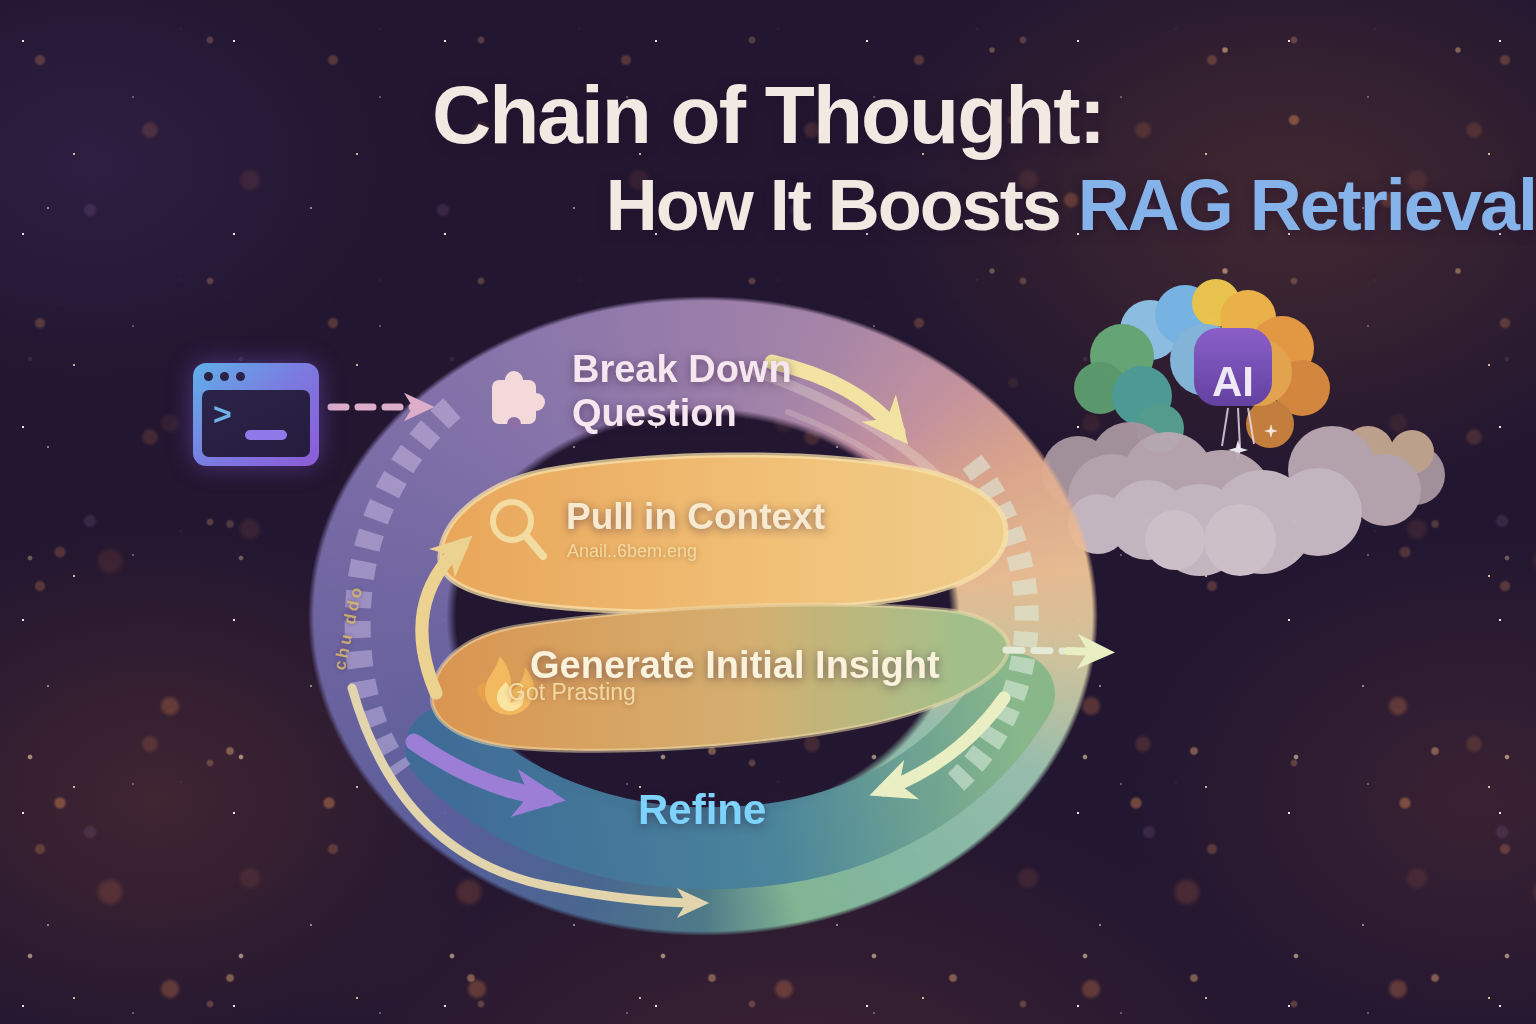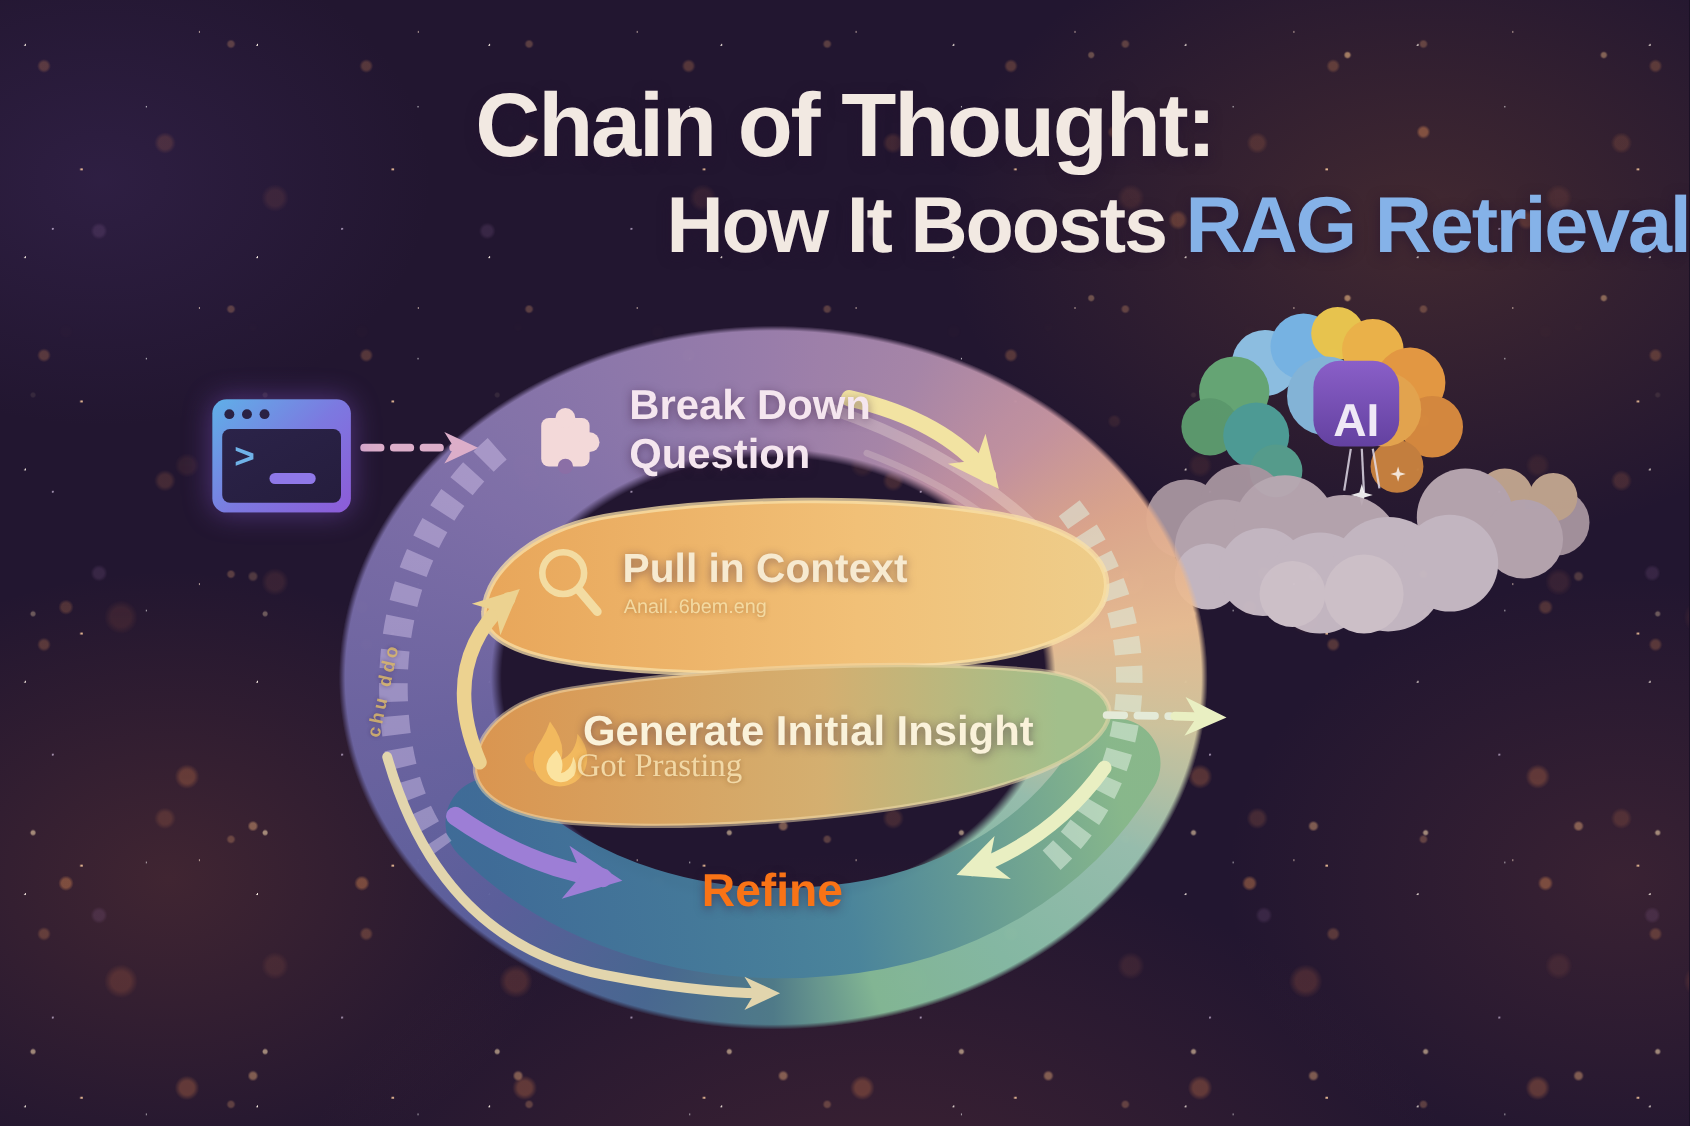--- a/index.html
+++ b/index.html
@@ -111,23 +111,23 @@
     opacity:.97;
   }
 
   
   .lbl{color:#f5e6ef;font-weight:bold;text-shadow:0 2px 9px rgba(55,25,60,.5);}
   .lbl-bdq{left:562px;top:348px;width:250px;font-size:38px;line-height:1.15;margin-left:10px;}
   .lbl-pull{left:566px;top:496px;font-size:37px;color:#f7ead0;}
   .lbl-pull-sub{left:567px;top:541px;font-size:18px;font-weight:normal;color:rgba(248,228,174,.82);
     text-shadow:0 1px 5px rgba(120,70,30,.4);}
   .lbl-gen{left:530px;top:626px;font-size:38px;color:#faf2da;margin-top:18px;}
-  .lbl-gen-sub{left:524px;top:679px;font-size:30px;font-weight:normal;color:rgba(247,225,177,.88);
-    text-shadow:0 1px 5px rgba(120,70,30,.4);font-family:Liberation Serif, serif;}
-  .lbl-refine{left:638px;top:786px;font-size:42px;color:#f97316;}
+  .lbl-gen-sub{left:508px;top:679px;font-size:23px;font-weight:normal;color:rgba(247,225,177,.88);
+    text-shadow:0 1px 5px rgba(120,70,30,.4);}
+  .lbl-refine{left:638px;top:786px;font-size:42px;color:#7dd3fc;}
   .band-text{
     left:330px;top:668px;font-size:17px;letter-spacing:3px;color:#d8b568;opacity:.85;
     transform:rotate(-78deg);transform-origin:0 0;font-weight:bold;
     text-shadow:0 0 4px rgba(60,40,90,.6);
   }
 
   svg.layer{position:absolute;inset:0;pointer-events:none;}
 </style>
 </head>
 <body>

